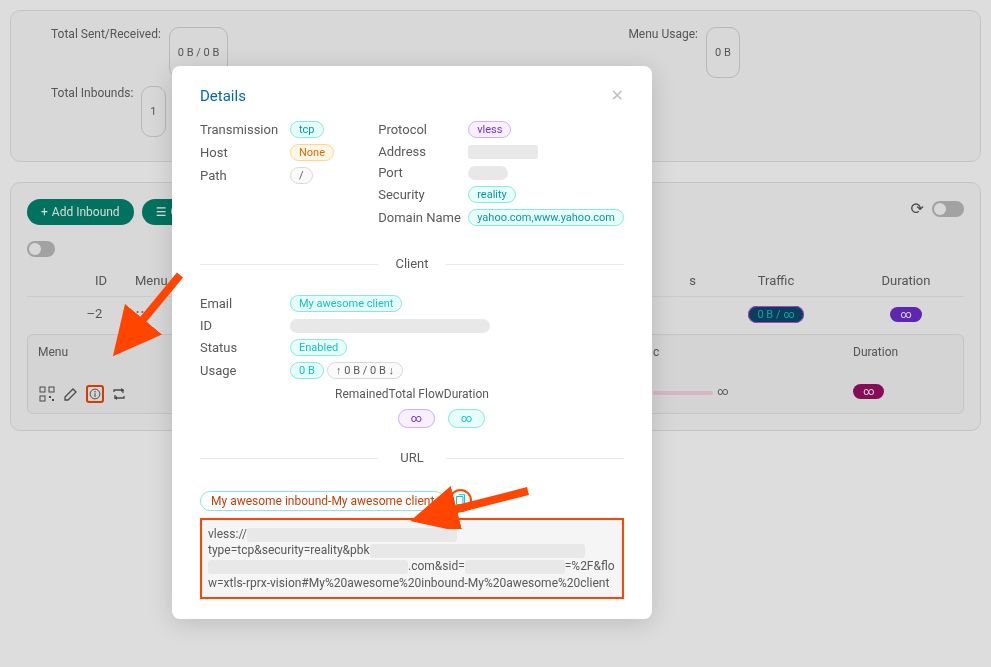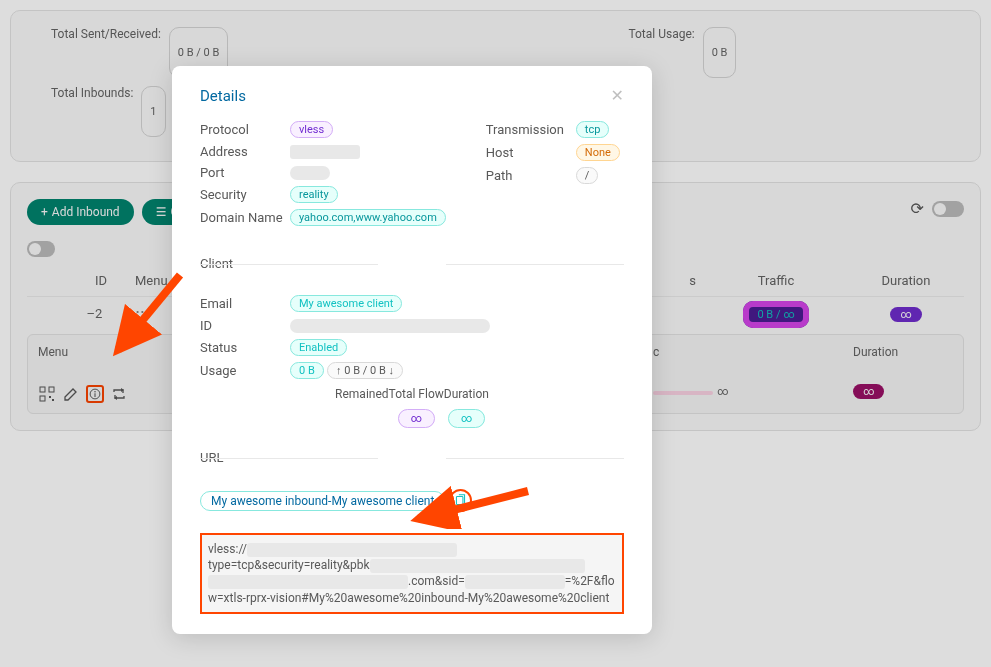--- a/index.html
+++ b/index.html
@@ -39,35 +39,35 @@
 .field-col{flex:1}
 .field{display:flex;align-items:center;margin-bottom:6px;font-size:13px;color:#595959}
 .field-label{width:90px;flex-shrink:0}
 .tag{border-radius:10px;padding:1px 8px;font-size:11px}
 .tag-purple{border:1px solid #d3adf7;color:#722ed1;background:#f9f0ff}
 .tag-green{border:1px solid #87e8de;color:#08979c;background:#e6fffb}
 .tag-orange{border:1px solid #ffd591;color:#d46b08;background:#fff7e6}
 .tag-grey{border:1px solid #d9d9d9;color:#595959;background:#fafafa}
 .tag-teal{border:1px solid #87e8de;color:#13c2c2;background:#e6fffb}
 .redact{background:#e8e8e8;border-radius:3px;display:inline-block;height:14px}
-.section-div{color:#595959;font-size:13px;margin:24px 0;position:relative}
+.section-div{text-align:center;color:#595959;font-size:13px;margin:24px 0;position:relative}
 .section-div::before,.section-div::after{content:"";position:absolute;top:50%;width:42%;height:1px;background:#e8e8e8}
 .section-div::before{left:0}.section-div::after{right:0}
 .stats3{display:flex;justify-content:center;margin:8px 0}
 .stat3{text-align:center}
 .stat3-label{font-size:12px;color:#595959;margin-bottom:6px}
 .pill{border-radius:10px;padding:2px 12px;font-size:11px}
 .pill-purple{background:#f9f0ff;border:1px solid #d3adf7;color:#722ed1}
 .pill-teal{background:#e6fffb;border:1px solid #87e8de;color:#13c2c2}
-.url-tag{border:1px solid #87e8de;color:#0369a1;border-radius:10px;padding:2px 10px;font-size:12px;display:inline-flex;align-items:center;gap:4px}
+.url-tag{border:1px solid #87e8de;color:#c2410c;border-radius:10px;padding:2px 10px;font-size:12px;display:inline-flex;align-items:center;gap:4px}
 .copy-highlight{border:2px solid #ff4500;border-radius:50%;padding:3px;display:inline-flex}
-.url-box{border:2px solid #ff4500;background:#f5f5f5;padding:6px;font-family:monospace;font-size:12px;color:#595959;margin-top:21px;line-height:1.35;word-break:break-all}
+.url-box{border:2px solid #ff4500;background:#f5f5f5;padding:6px;font-family:monospace;font-size:12px;color:#595959;margin-top:6px;line-height:1.35;word-break:break-all}
 .arrow{position:absolute;z-index:20}
 .arrow svg{display:block}
-.traffic-badge{border:6px solid #d946ef;border-radius:10px;padding:1px 8px;font-size:11px;color:#13c2c2;background:#4c1d95}
+.traffic-badge{border:1px solid #d946ef;border-radius:10px;padding:1px 8px;font-size:11px;color:#13c2c2;background:#0c4a6e}
 .dur-badge{background:#722ed1;color:#fff;border-radius:10px;padding:1px 10px;font-size:11px}
 .dur-badge2{background:#9e1068;color:#fff;border-radius:10px;padding:1px 10px;font-size:11px}
 .bar{display:inline-block;width:60px;height:4px;background:#ffd6e7;border-radius:2px;margin-right:4px}
 </style>
 </head>
 <body>
 
 <div class="bg">
   <div class="stats-box">
     <div class="stat-col">
@@ -75,21 +75,21 @@
         <span>Total Sent/Received:</span>
         <span class="badge">0 B / 0 B</span>
       </div>
       <div class="stat">
         <span>Total Inbounds:</span>
         <span class="badge">1</span>
       </div>
     </div>
     <div class="stat-col">
       <div class="stat">
-        <span>Total Usage:</span>
+        <span>Menu Usage:</span>
         <span class="badge">0 B</span>
       </div>
     </div>
   </div>
 
   <div class="main-box">
     <div class="toolbar">
       <button class="btn btn-green">
         <span>+</span>
         <span>Add Inbound</span>
@@ -176,52 +176,52 @@
 
 <div class="modal">
   <div class="modal-head">
     <div class="modal-title">Details</div>
     <div class="close-x">✕</div>
   </div>
 
   <div class="field-grid">
     <div class="field-col">
       <div class="field">
+          <span class="field-label">Transmission</span>
+          <span class="tag tag-green">tcp</span>
+        </div>
+      <div class="field">
+          <span class="field-label">Host</span>
+          <span class="tag tag-orange">None</span>
+        </div>
+      <div class="field">
+          <span class="field-label">Path</span>
+          <span class="tag tag-grey">/</span>
+        </div>
+    </div>
+    <div class="field-col">
+      <div class="field">
           <span class="field-label">Protocol</span>
           <span class="tag tag-purple">vless</span>
         </div>
       <div class="field">
           <span class="field-label">Address</span>
           <span class="redact" style="width:70px"></span>
         </div>
       <div class="field">
           <span class="field-label">Port</span>
           <span class="redact" style="width:40px;border-radius:8px"></span>
         </div>
       <div class="field">
           <span class="field-label">Security</span>
           <span class="tag tag-green">reality</span>
         </div>
       <div class="field">
           <span class="field-label">Domain Name</span>
           <span class="tag tag-green">yahoo.com,www.yahoo.com</span>
-        </div>
-    </div>
-    <div class="field-col">
-      <div class="field">
-          <span class="field-label">Transmission</span>
-          <span class="tag tag-green">tcp</span>
-        </div>
-      <div class="field">
-          <span class="field-label">Host</span>
-          <span class="tag tag-orange">None</span>
-        </div>
-      <div class="field">
-          <span class="field-label">Path</span>
-          <span class="tag tag-grey">/</span>
         </div>
     </div>
   </div>
 
   <div class="section-div">Client</div>
 
   <div class="field">
       <span class="field-label">Email</span>
       <span class="tag tag-teal">My awesome client</span>
     </div>

